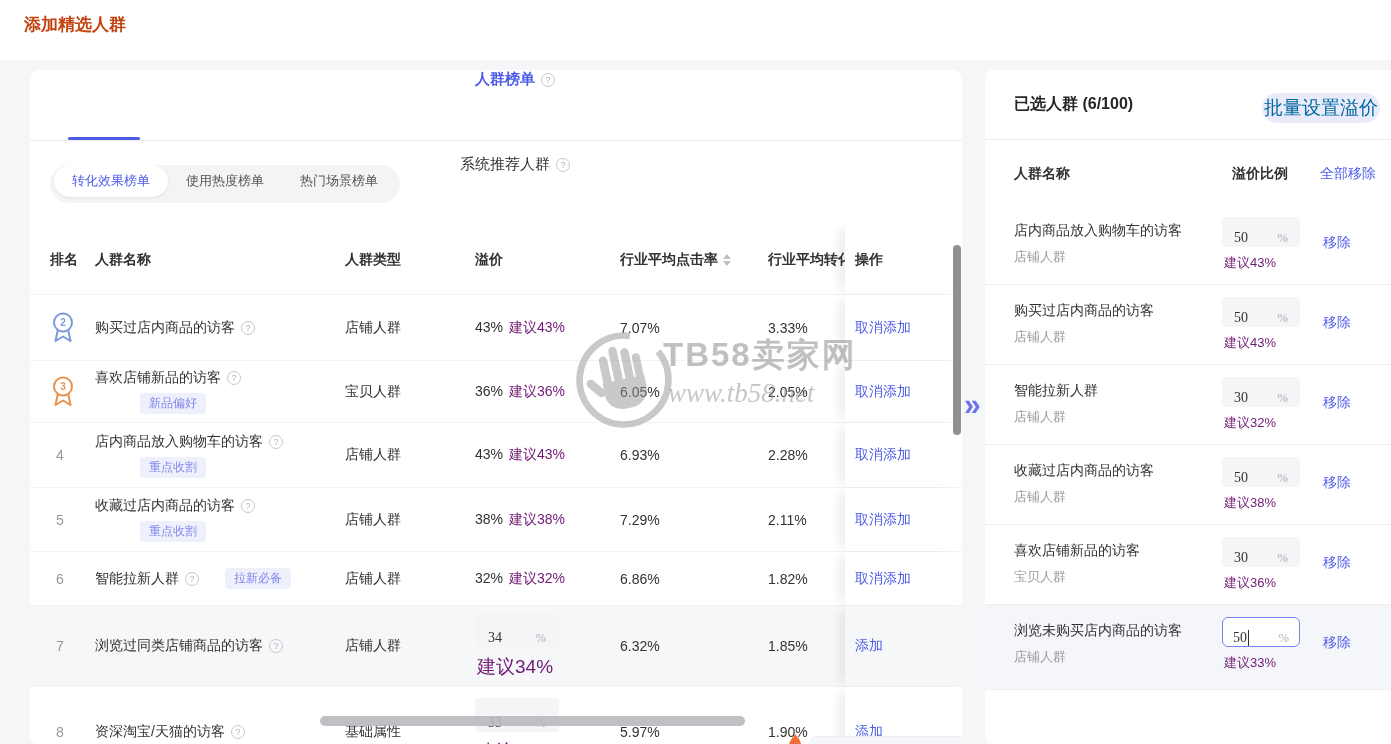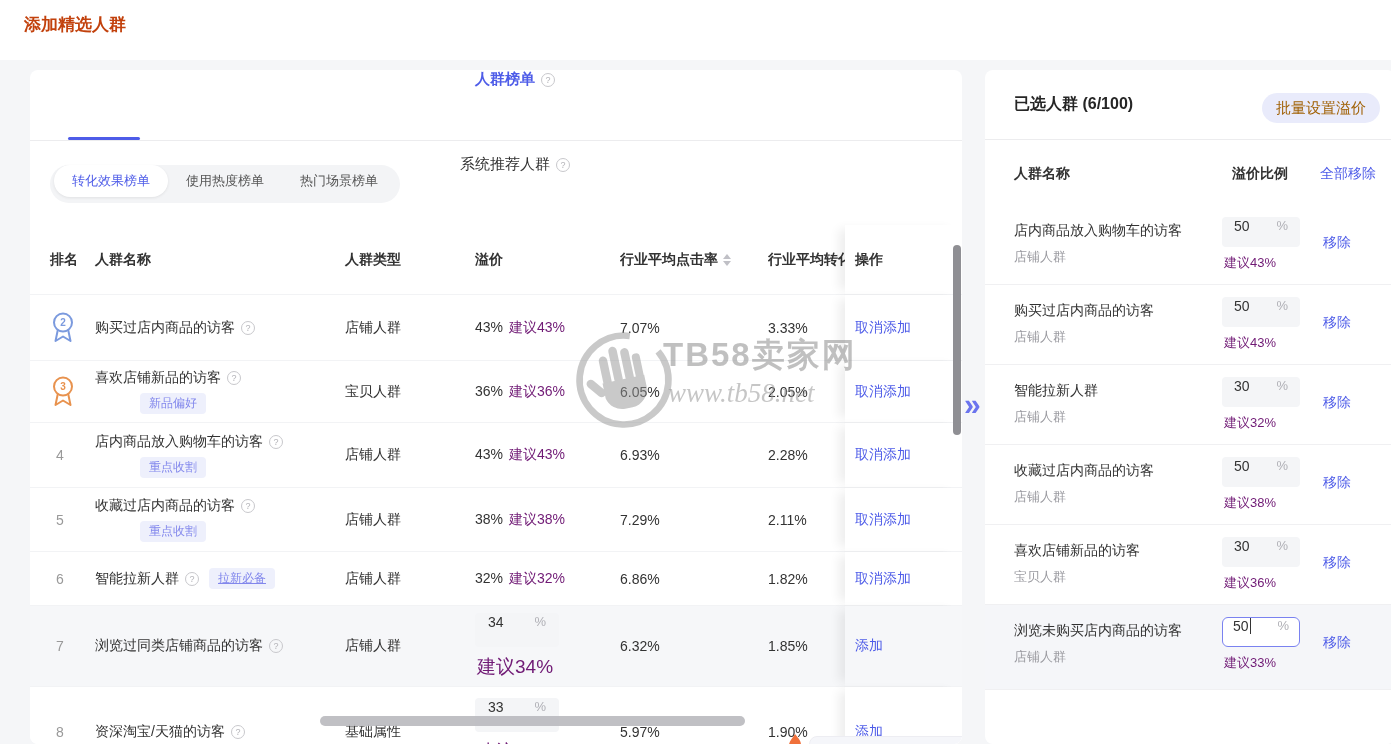--- a/index.html
+++ b/index.html
@@ -37,53 +37,53 @@
   .c-type { width:130px; }
   .c-prem { width:145px; }
   .c-ctr  { width:148px; }
   .c-cvr  { width:77px; }
   .c-act  { width:117px; padding-left:10px; align-self:stretch; display:flex; align-items:center; background:inherit; box-shadow:-10px 0 10px -4px rgba(0,0,0,.07); position:relative; }
   .thead .c-act { background:#fff; }
   .thead .c-cvr, .thead .c-ctr { white-space:nowrap; overflow:hidden; }
   .rank-num { color:#999; margin-left:6px; }
   .name-line { display:flex; align-items:center; gap:6px; }
   .badge { display:inline-block; margin:6px 0 0 45px; background:#eef0fc; color:#8287ec; font-size:12px; padding:2px 9px; border-radius:4px; }
-  .badge.inline { margin:0 0 0 4px;text-decoration:underline; }
+  .badge.inline { margin:0 0 0 20px; }
   .pv { color:#333; }
   .sug { color:#701a75; margin-left:6px; }
   .sug.blk { display:block; margin:7px 0 0 2px; font-size:19px; }
   .link { color:#4e5ce8; cursor:pointer; text-decoration:none; font-size:14px; }
   .sort { display:inline-flex; flex-direction:column; gap:2px; margin-left:5px; vertical-align:middle; }
   .sort i { display:block; width:0; height:0; border-left:4px solid transparent; border-right:4px solid transparent; }
   .sort .up { border-bottom:5px solid #c0c0c6; }
   .sort .dn { border-top:5px solid #c0c0c6; }
   .medal circle { fill:#fff; stroke:currentColor; stroke-width:2; }
   .medal path { fill:none; stroke:currentColor; stroke-width:2; stroke-linejoin:round; }
   .medal text { fill:currentColor; font-size:10px; font-weight:bold; text-anchor:middle; font-family:"Liberation Sans",sans-serif; }
   .medal.blue { color:#7b9ade; }
   .medal.orange { color:#e8924e; }
 
-  .pinput { width:84px; height:34px; background:#f4f5f7; border-radius:4px; display:flex; align-items:flex-start; padding:0 12px; border:1px solid transparent; }
+  .pinput { width:84px; height:34px; background:#f4f5f7; border-radius:4px; display:flex; align-items:flex-end; padding:0 12px; border:1px solid transparent;font-family:Liberation Serif, serif; }
   .pin-val { color:#333; font-size:14px; }
   .pin-unit { margin-left:auto; color:#b0b0b6; font-size:13px; }
   .pinput.focused { background:#fff; border:1px solid #7a82f0; border-radius:6px; width:78px; height:30px; padding:0 10px; }
   .caret { width:1px; height:16px; background:#333; margin-left:1px; }
 
   .vscroll { position:absolute; left:923px; top:175px; width:8px; height:190px; background:#8f8f94; border-radius:4px; }
   .hscroll { position:absolute; left:290px; top:646px; width:425px; height:10px; background:#b9b9be; border-radius:5px; opacity:.9; }
 
   
   .cut-tip { position:absolute; left:749px; top:660px; width:230px; height:30px; }
   .cut-tip .box { position:absolute; left:30px; top:6px; width:190px; height:24px; background:#f5f6fa; border:1px solid #ededf2; border-radius:8px; }
   .cut-tip svg { position:absolute; left:6px; top:2px; }
 
   
   .rhead { position:absolute; top:0; left:0; right:0; height:70px; border-bottom:1px solid #ececee; }
   .rhead h2 { position:absolute; left:29px; top:24px; font-size:16px; font-weight:bold; color:#262626; }
-  .batch-btn { position:absolute; left:277px; top:23px; width:118px; height:30px; background:#e9ebfb; color:#a16207; border:none; border-radius:15px; font-size:15px; cursor:pointer; font-family:inherit; }
+  .batch-btn { position:absolute; left:277px; top:23px; width:118px; height:30px; background:#e9ebfb; color:#0369a1; border:none; border-radius:15px; font-size:19px; cursor:pointer; font-family:inherit; }
   .rcols { position:absolute; top:70px; left:0; right:0; height:65px; font-size:14px; font-weight:bold; }
   .rcols .h-name { position:absolute; left:29px; top:25px; }
   .rcols .h-prem { position:absolute; left:247px; top:25px; }
   .rcols .h-removeall { position:absolute; left:335px; top:25px; font-weight:normal; }
   .rrows { position:absolute; top:135px; left:0; width:410px; }
   .rrow { position:relative; height:80px; border-bottom:1px solid #f0f0f2; background:#fff; }
   .rrow.hl { background:#f5f6f9; height:85px; }
   .rn { position:absolute; left:29px; top:17px; font-size:14px; color:#333; width:200px; }
   .rt { position:absolute; left:29px; top:43px; font-size:13px; color:#9b9ba1; }
   .rprem { position:absolute; left:237px; top:12px; }

